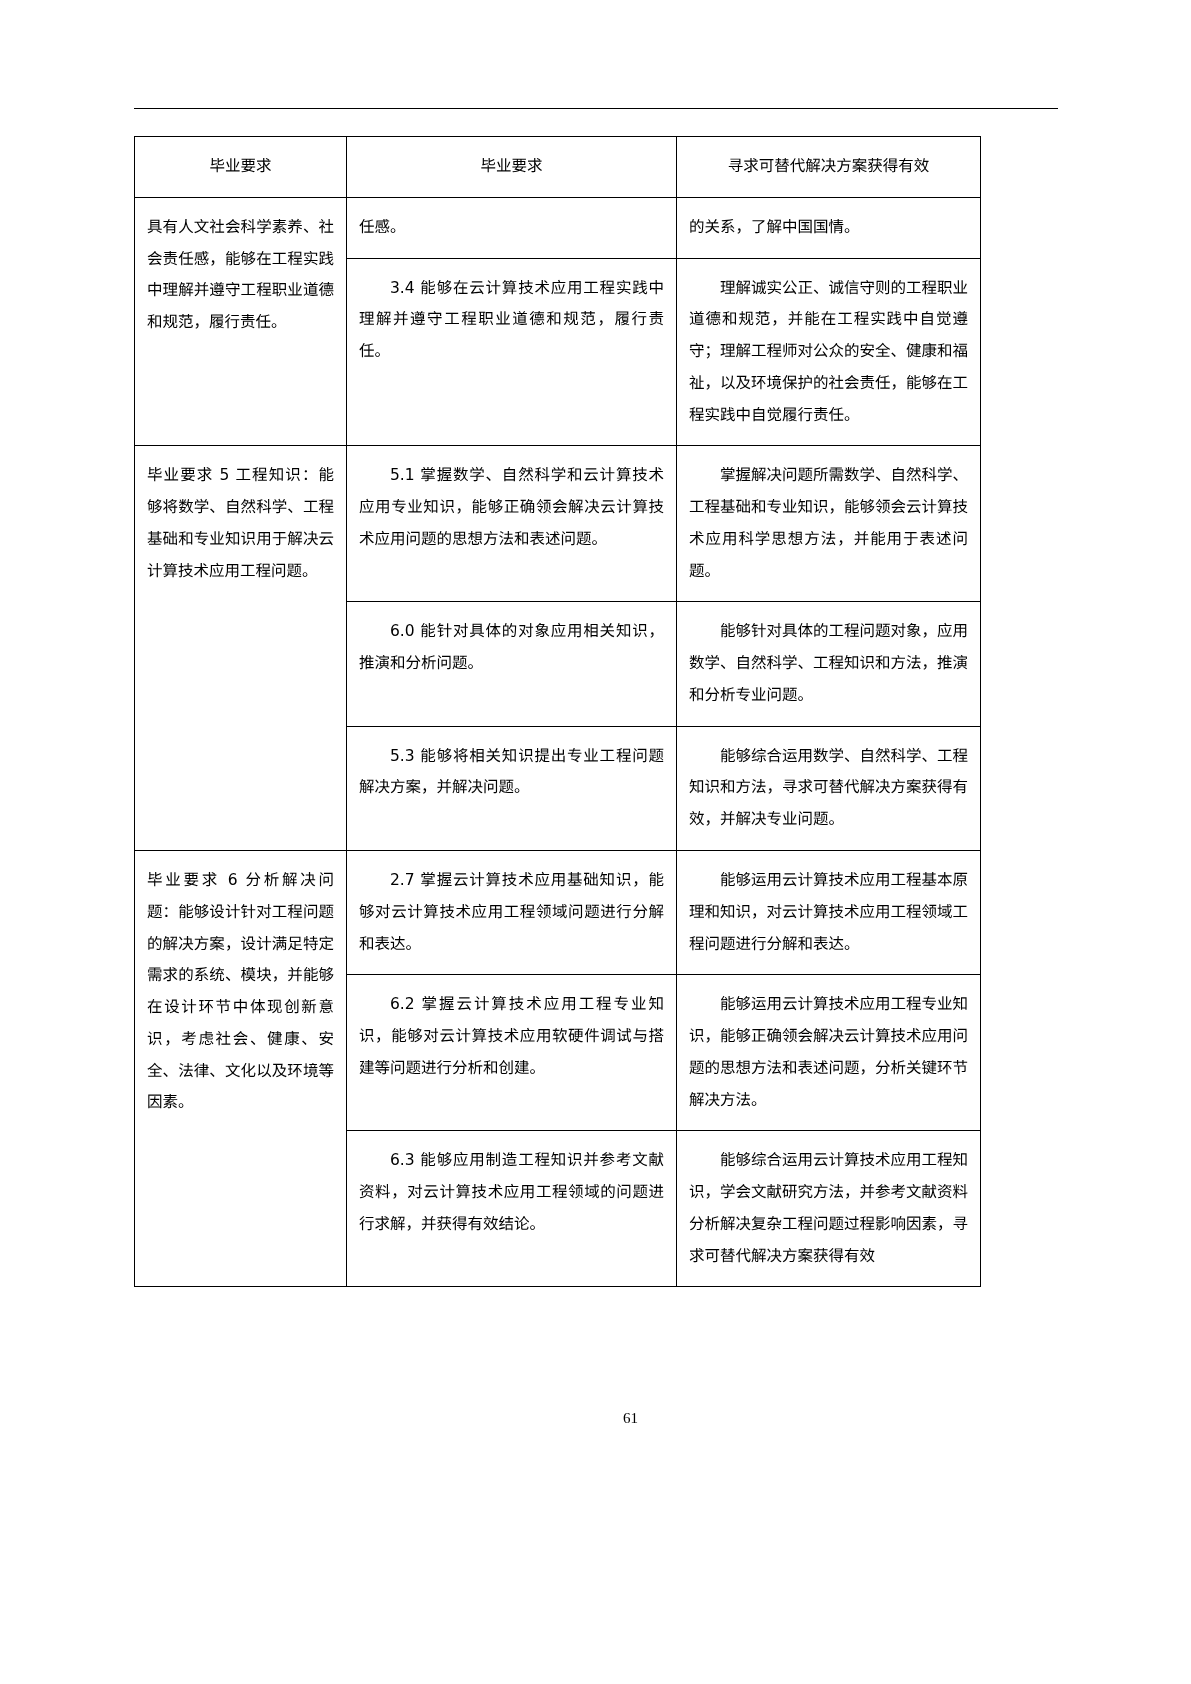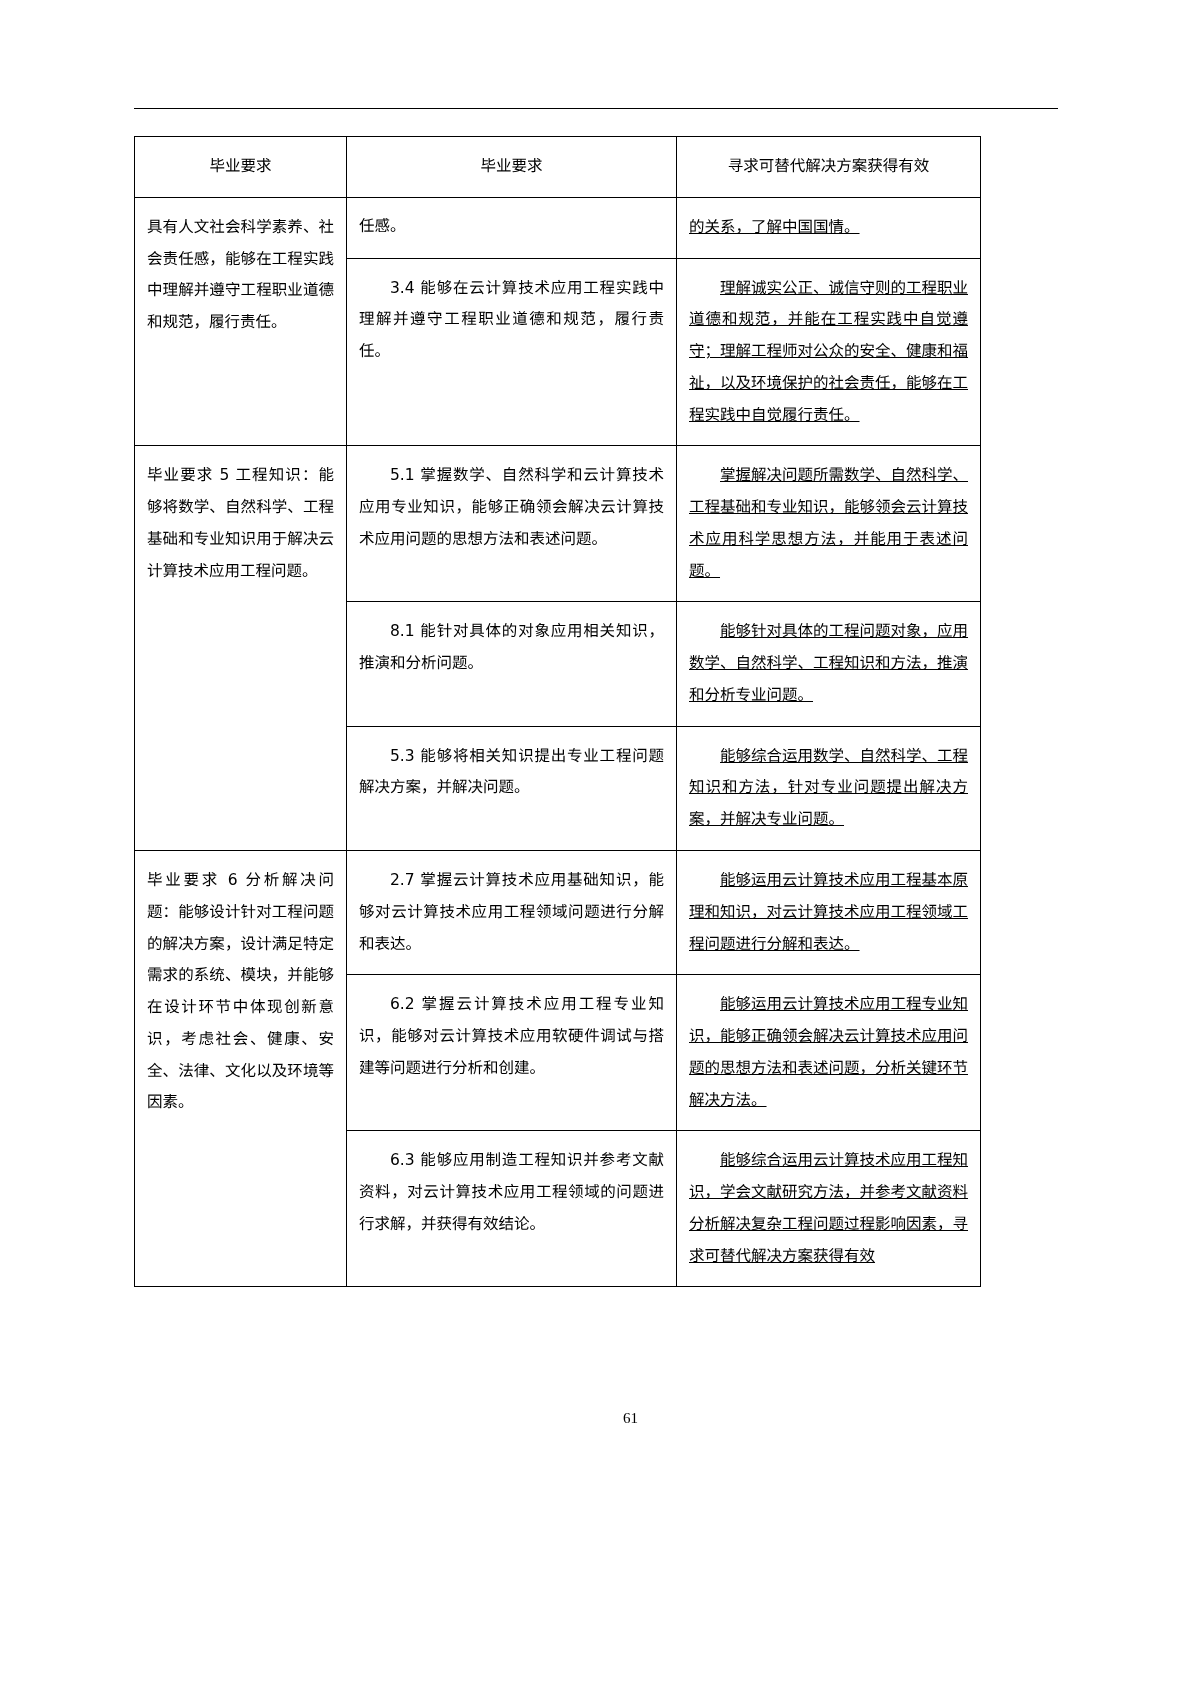--- a/index.html
+++ b/index.html
@@ -62,27 +62,25 @@
     text-align-last: left;
     vertical-align: middle;
   }
   td.col-ind {
     text-indent: 2em;
     text-align: justify;
     text-align-last: left;
   }
   td.col-ind.noindent {
     text-indent: 0;
-    font-family: Liberation Mono, monospace;
   }
   td.col-exp {
     text-indent: 2em;
     text-align: justify;
     text-align-last: left;
-    text-decoration: underline;
   }
   td.col-exp.noindent {
     text-indent: 0;
   }
   .page-number {
     position: absolute;
     top: 1410px;
     left: 0;
     width: 1191px;
     text-align: center;
@@ -122,26 +120,26 @@
         <td class="col-ind">3.4 能够在云计算技术应用工程实践中理解并遵守工程职业道德和规范，履行责任。</td>
         <td class="col-exp">理解诚实公正、诚信守则的工程职业道德和规范，并能在工程实践中自觉遵守；理解工程师对公众的安全、健康和福祉，以及环境保护的社会责任，能够在工程实践中自觉履行责任。</td>
       </tr>
 
       <tr>
         <td class="col-req" rowspan="3">毕业要求 5 工程知识：能够将数学、自然科学、工程基础和专业知识用于解决云计算技术应用工程问题。</td>
         <td class="col-ind">5.1 掌握数学、自然科学和云计算技术应用专业知识，能够正确领会解决云计算技术应用问题的思想方法和表述问题。</td>
         <td class="col-exp">掌握解决问题所需数学、自然科学、工程基础和专业知识，能够领会云计算技术应用科学思想方法，并能用于表述问题。</td>
       </tr>
       <tr>
-        <td class="col-ind">8.1 能针对具体的对象应用相关知识，推演和分析问题。</td>
+        <td class="col-ind">6.0 能针对具体的对象应用相关知识，推演和分析问题。</td>
         <td class="col-exp">能够针对具体的工程问题对象，应用数学、自然科学、工程知识和方法，推演和分析专业问题。</td>
       </tr>
       <tr>
         <td class="col-ind">5.3 能够将相关知识提出专业工程问题解决方案，并解决问题。</td>
-        <td class="col-exp">能够综合运用数学、自然科学、工程知识和方法，针对专业问题提出解决方案，并解决专业问题。</td>
+        <td class="col-exp">能够综合运用数学、自然科学、工程知识和方法，寻求可替代解决方案获得有效，并解决专业问题。</td>
       </tr>
 
       <tr>
         <td class="col-req" rowspan="3">毕业要求 6 分析解决问题：能够设计针对工程问题的解决方案，设计满足特定需求的系统、模块，并能够在设计环节中体现创新意识，考虑社会、健康、安全、法律、文化以及环境等因素。</td>
         <td class="col-ind">2.7 掌握云计算技术应用基础知识，能够对云计算技术应用工程领域问题进行分解和表达。</td>
         <td class="col-exp">能够运用云计算技术应用工程基本原理和知识，对云计算技术应用工程领域工程问题进行分解和表达。</td>
       </tr>
       <tr>
         <td class="col-ind">6.2 掌握云计算技术应用工程专业知识，能够对云计算技术应用软硬件调试与搭建等问题进行分析和创建。</td>
         <td class="col-exp">能够运用云计算技术应用工程专业知识，能够正确领会解决云计算技术应用问题的思想方法和表述问题，分析关键环节解决方法。</td>

